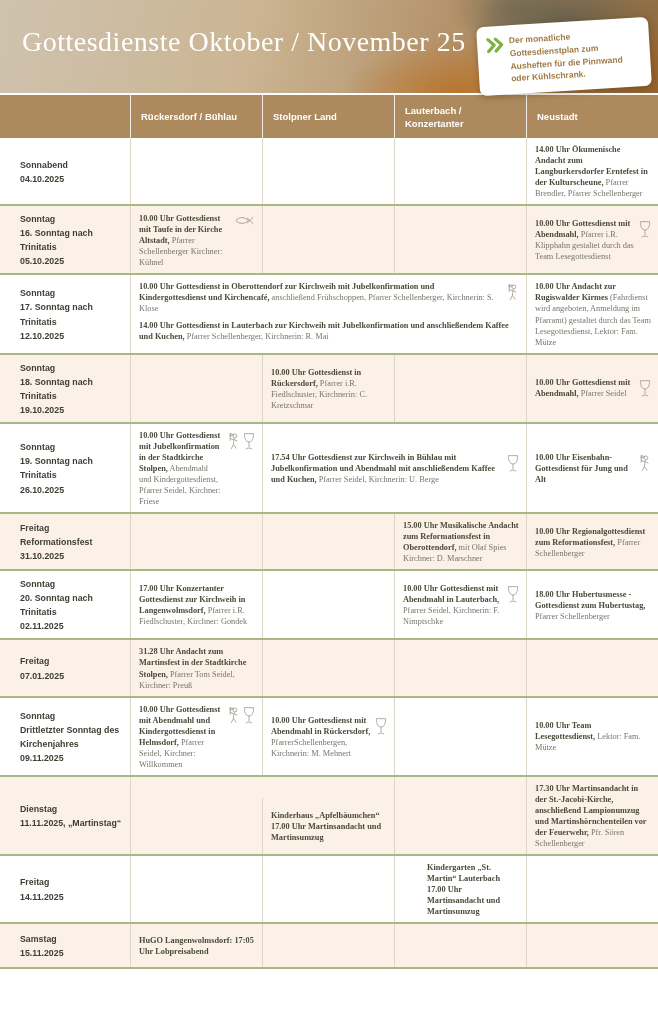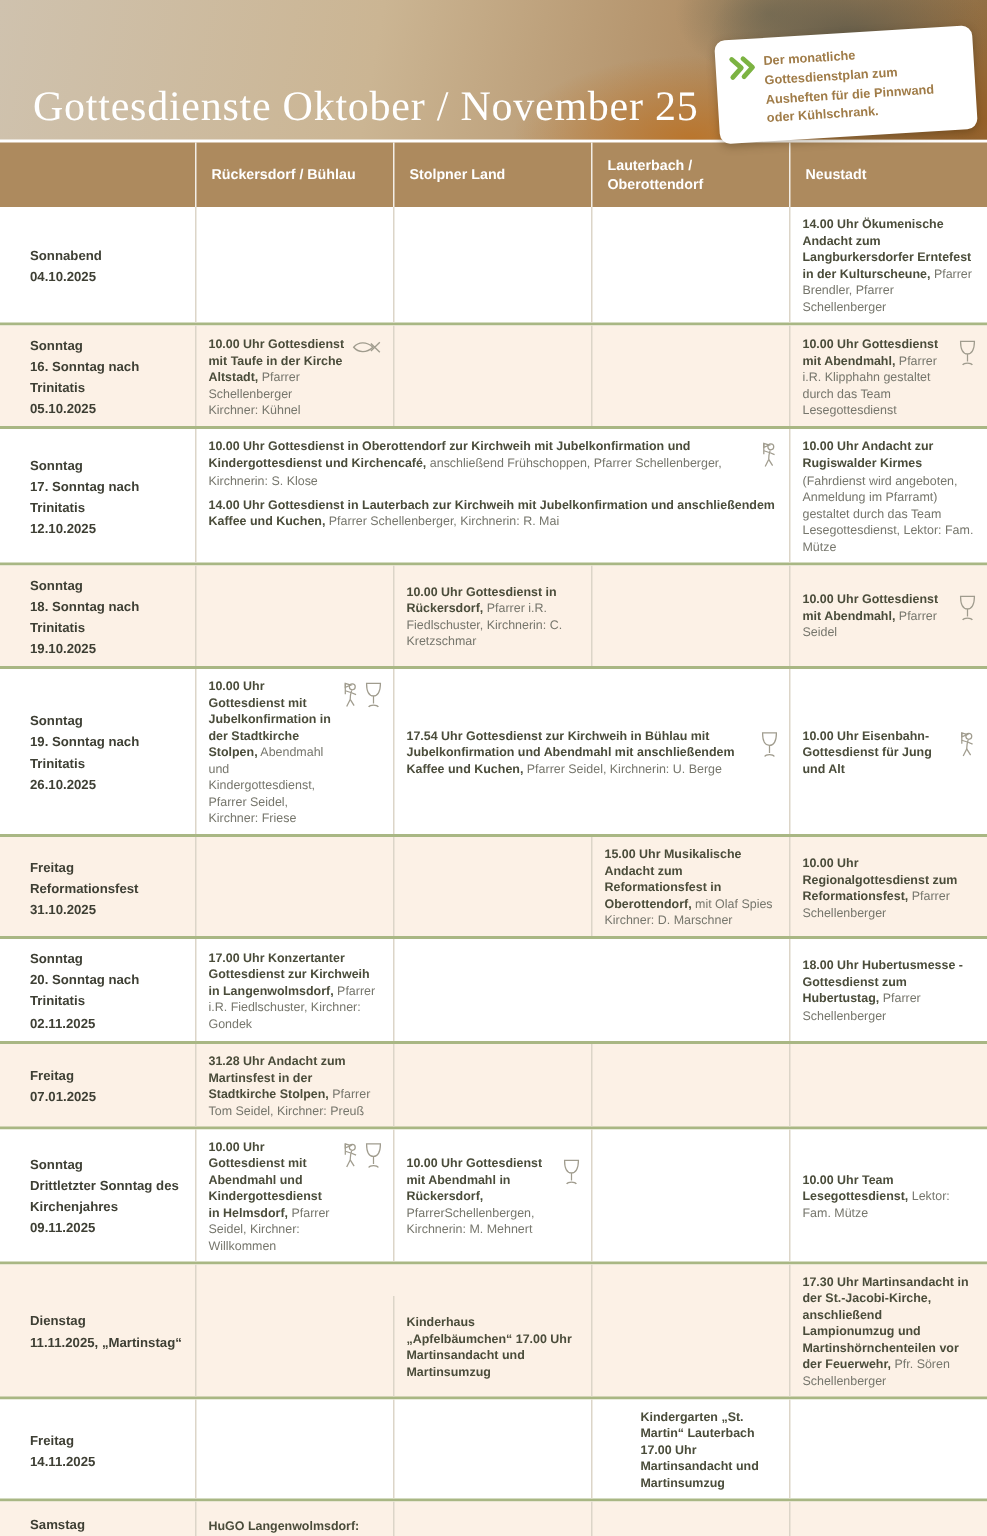--- a/index.html
+++ b/index.html
@@ -10,21 +10,21 @@
   .photo-top {
     position:relative; height:93px;
     background:
       radial-gradient(130px 80px at 86% 28%, rgba(98,92,74,.95), rgba(98,92,74,0) 72%),
       radial-gradient(90px 60px at 78% 10%, rgba(120,110,85,.8), rgba(120,110,85,0) 70%),
       radial-gradient(170px 80px at 70% 100%, rgba(186,116,42,.95), rgba(186,116,42,0) 70%),
       radial-gradient(220px 120px at 100% 85%, rgba(150,96,40,.95), rgba(150,96,40,0) 75%),
       linear-gradient(100deg, #cfc2ae 0%, #cbb593 38%, #b3926a 68%, #8e6f46 100%);
   }
   .page-title {
-    position:absolute; left:22px; top:56px;
+    position:absolute; left:22px; top:26px;
     font-family:"Liberation Serif", serif; font-weight:400;
     font-size:28px; color:#ffffff; letter-spacing:.5px; white-space:nowrap;
   }
   .note-box {
     position:absolute; top:22px; right:8px; width:172px;
     background:#ffffff; border-radius:7px;
     padding:9px 10px 9px 32px;
     transform:rotate(-3.5deg);
     box-shadow:0 2px 6px rgba(60,40,10,.35);
   }
@@ -53,21 +53,21 @@
 
   .datecell {
     padding:6px 4px 5px 20px;
     display:flex; flex-direction:column; justify-content:center;
     font-weight:bold; font-size:8.8px; line-height:1.6; color:#3e3f34;
   }
   .cell {
     border-left:1px solid #dcd5c8;
     padding:6px 7px 5px 8px;
     display:flex; flex-direction:column; gap:5px; justify-content:flex-start;
-    font-size:8.3px; line-height:1.33;
+    font-size:8.3px; line-height:1.33;font-family:Liberation Serif, serif;
   }
   .cell.vcenter { justify-content:center; }
   .entry { display:flex; align-items:flex-start; gap:4px; }
   .entry .txt { flex:1 1 auto; }
   .b { font-weight:bold; color:var(--bold-text,#4a4c3a); }
   .n { color:var(--body-text,#76766c); }
   .icons { display:flex; gap:3px; align-items:center; flex-shrink:0; color:#a09c8e; padding-top:2px; }
 </style>
 </head>
 <body>
@@ -85,21 +85,21 @@
       </span>
       <div class="note-text">Der monatliche Gottesdienstplan zum Ausheften für die Pinnwand oder Kühlschrank.</div>
     </div>
   </div>
 
   <div class="gtable">
     <div class="thead">
         <div class="th first"></div>
         <div class="th">Rückersdorf / Bühlau</div>
         <div class="th">Stolpner Land</div>
-        <div class="th">Lauterbach / Oberottendorf</div>
+        <div class="th">Lauterbach / Konzertanter</div>
         <div class="th">Neustadt</div>
       </div>
     <div>
         <div class="row" style="min-height: 46px;">
           <div class="datecell">
             <div>Sonnabend</div>
             <div>04.10.2025</div>
           </div>
           <div class="cell" style="grid-column: 2 / span 1;"></div>
           <div class="cell" style="grid-column: 3 / span 1;"></div>
@@ -282,20 +282,32 @@
             <div>Sonntag</div>
             <div>20. Sonntag nach Trinitatis</div>
             <div>02.11.2025</div>
           </div>
           <div class="cell vcenter" style="grid-column: 2 / span 1;">
             <div class="entry">
               <span class="txt"><span class="b">17.00 Uhr Konzertanter Gottesdienst zur Kirchweih in Langenwolmsdorf,</span><span class="n"> Pfarrer i.R. Fiedlschuster, Kirchner: Gondek</span></span>
             </div>
           </div>
           <div class="cell" style="grid-column: 3 / span 1;"></div>
+          <div class="cell vcenter" style="grid-column: 4 / span 1;">
+            <div class="entry">
+              <span class="txt"><span class="b">10.00 Uhr Gottesdienst mit Abendmahl in Lauterbach,</span><span class="n"> Pfarrer Seidel, Kirchnerin: F. Nimptschke</span></span>
+              <span class="icons">
+                <span><svg viewBox="0 0 13 20" width="12" height="19" fill="none" stroke="currentColor" stroke-width="0.9">
+                    <path d="M1.5 1.5 C1.5 7.5, 3.5 10.5, 6.5 10.5 C9.5 10.5, 11.5 7.5, 11.5 1.5 Z"></path>
+                    <path d="M6.5 10.5 L6.5 16"></path>
+                    <path d="M3 18.5 C4 16.6, 9 16.6, 10 18.5"></path>
+                  </svg></span>
+              </span>
+            </div>
+          </div>
           <div class="cell vcenter" style="grid-column: 5 / span 1;">
             <div class="entry">
               <span class="txt"><span class="b">18.00 Uhr Hubertusmesse - Gottesdienst zum Hubertustag,</span><span class="n"> Pfarrer Schellenberger</span></span>
             </div>
           </div>
         </div>
         <div class="row cream" style="min-height: 51px;">
           <div class="datecell">
             <div>Freitag</div>
             <div>07.01.2025</div>

